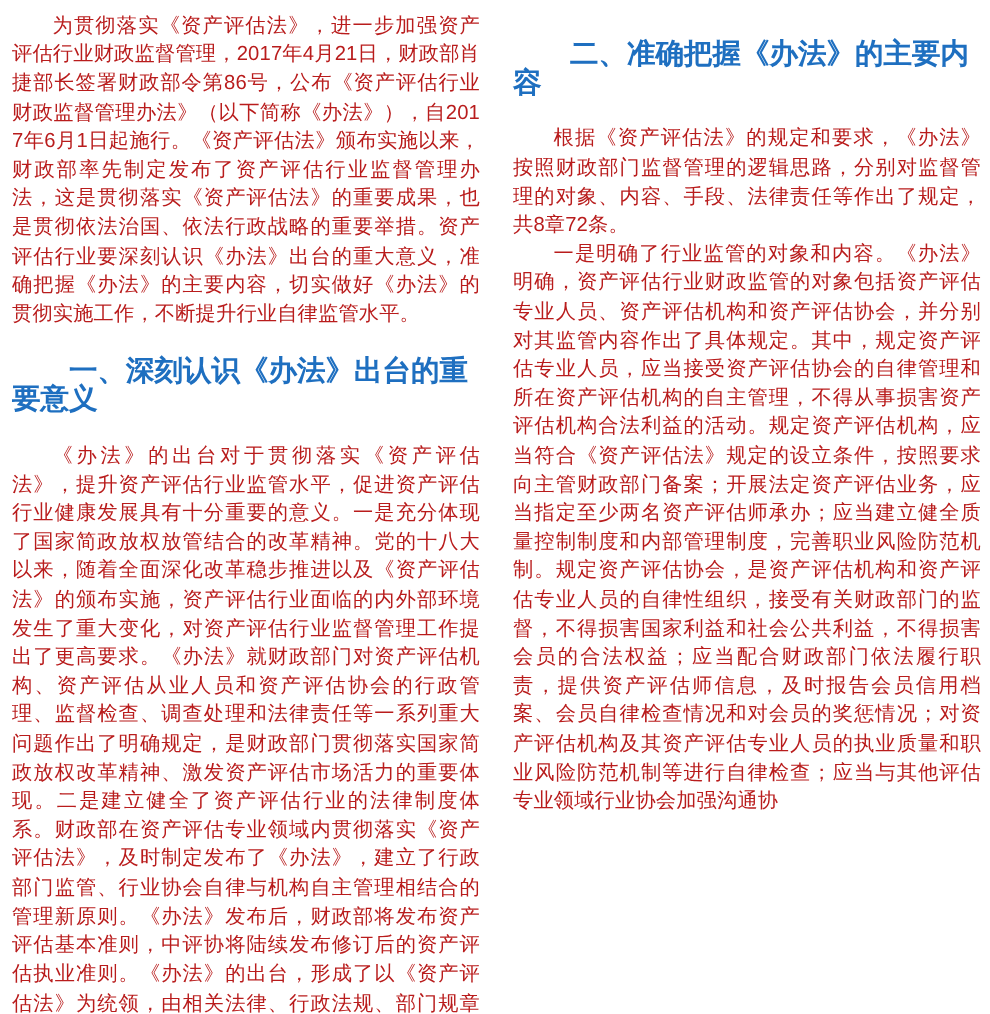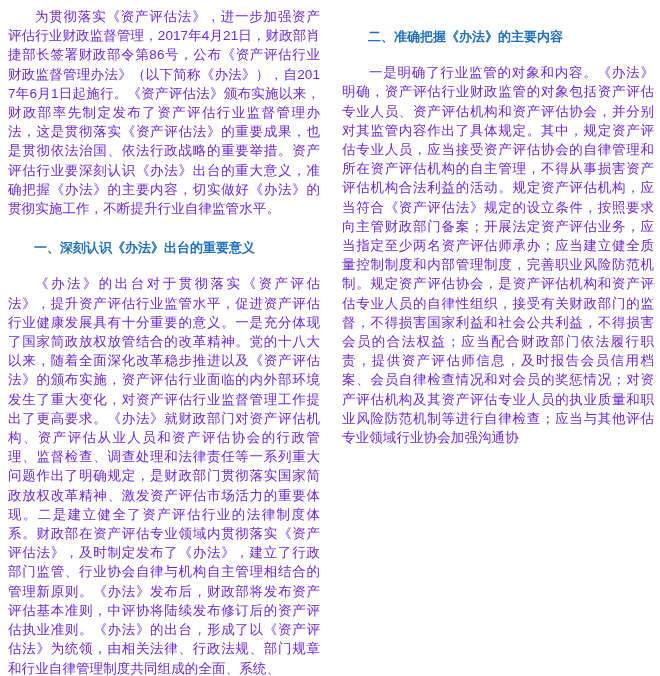--- a/index.html
+++ b/index.html
@@ -20,31 +20,31 @@
     gap: 22px;
   }
   .col {
     width: 312px;
     flex: 0 0 312px;
   }
   .para {
     margin: 0;
     font-size: 13.5px;
     line-height: 19.2px;
-    color: #6d28d9;
+    color: #b91c1c;
     text-align: justify;
     letter-spacing: 0.1px;
     word-break: break-all;
   }
   .indent {
     text-indent: 2em;
   }
   .heading {
     margin: 20px 0 17px 0;
-    font-size: 13px;
+    font-size: 19px;
     line-height: 19.2px;
     font-weight: bold;
     color: #1e6fc0;
     text-indent: 2em;
     text-align: left;
   }
 </style>
 </head>
 <body>
 
@@ -55,17 +55,18 @@
 
     <p class="heading">一、深刻认识《办法》出台的重要意义</p>
 
     <p class="para indent">《办法》的出台对于贯彻落实《资产评估法》，提升资产评估行业监管水平，促进资产评估行业健康发展具有十分重要的意义。一是充分体现了国家简政放权放管结合的改革精神。党的十八大以来，随着全面深化改革稳步推进以及《资产评估法》的颁布实施，资产评估行业面临的内外部环境发生了重大变化，对资产评估行业监督管理工作提出了更高要求。《办法》就财政部门对资产评估机构、资产评估从业人员和资产评估协会的行政管理、监督检查、调查处理和法律责任等一系列重大问题作出了明确规定，是财政部门贯彻落实国家简政放权改革精神、激发资产评估市场活力的重要体现。二是建立健全了资产评估行业的法律制度体系。财政部在资产评估专业领域内贯彻落实《资产评估法》，及时制定发布了《办法》，建立了行政部门监管、行业协会自律与机构自主管理相结合的管理新原则。《办法》发布后，财政部将发布资产评估基本准则，中评协将陆续发布修订后的资产评估执业准则。《办法》的出台，形成了以《资产评估法》为统领，由相关法律、行政法规、部门规章和行业自律管理制度共同组成的全面、系统、</p>
   </div>
 
   <div class="col">
 
     <p class="heading">二、准确把握《办法》的主要内容</p>
 
+    <p class="para indent">根据《资产评估法》的规定和要求，《办法》按照财政部门监督管理的逻辑思路，分别对监督管理的对象、内容、手段、法律责任等作出了规定，共8章72条。</p>
 
     <p class="para indent">一是明确了行业监管的对象和内容。《办法》明确，资产评估行业财政监管的对象包括资产评估专业人员、资产评估机构和资产评估协会，并分别对其监管内容作出了具体规定。其中，规定资产评估专业人员，应当接受资产评估协会的自律管理和所在资产评估机构的自主管理，不得从事损害资产评估机构合法利益的活动。规定资产评估机构，应当符合《资产评估法》规定的设立条件，按照要求向主管财政部门备案；开展法定资产评估业务，应当指定至少两名资产评估师承办；应当建立健全质量控制制度和内部管理制度，完善职业风险防范机制。规定资产评估协会，是资产评估机构和资产评估专业人员的自律性组织，接受有关财政部门的监督，不得损害国家利益和社会公共利益，不得损害会员的合法权益；应当配合财政部门依法履行职责，提供资产评估师信息，及时报告会员信用档案、会员自律检查情况和对会员的奖惩情况；对资产评估机构及其资产评估专业人员的执业质量和职业风险防范机制等进行自律检查；应当与其他评估专业领域行业协会加强沟通协</p>
   </div>
 
 </div>
 
 </body></html>

